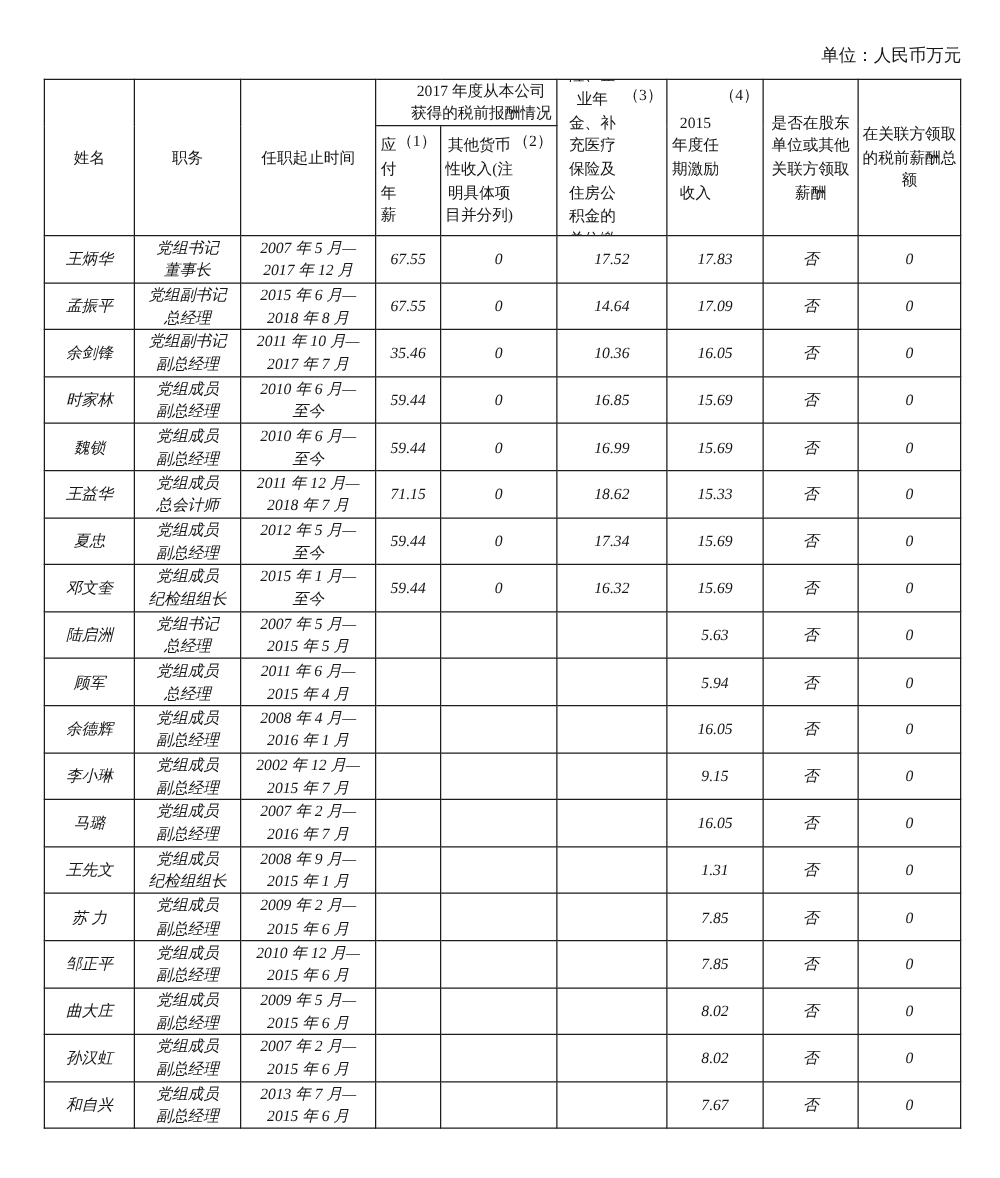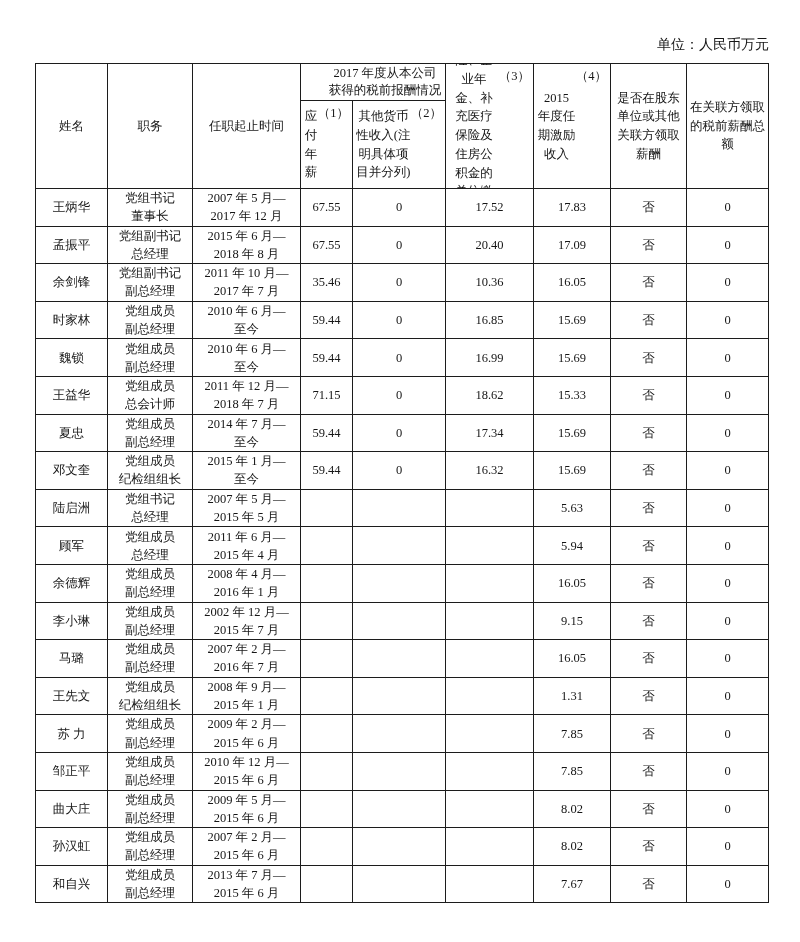--- a/index.html
+++ b/index.html
@@ -41,21 +41,21 @@
   thead tr.r1 { height: 37px; }
   thead tr.r2 { height: 88px; }
   th .grp { line-height: 1.4; margin-left: 24px; }
 
   .hv { display: flex; flex-direction: row; align-items: stretch; }
   .hv .lbl { flex: 1; display: flex; align-items: center; justify-content: center; }
   .hv .num { flex: 0 0 auto; padding-bottom: 7px; }
   .hv.tall { height: 118px; }
   .hv.mid  { height: 82px; }
 
-  tbody tr { height: 37.6px; }
+  tbody tr { height: 37.6px; font-style: italic; }
   td.ml { white-space: pre-line; }
 </style>
 </head>
 <body>
 
 <div class="page">
 
   <div class="unit-label">单位：人民币万元</div>
 
   <table class="comp">
@@ -134,21 +134,21 @@
   </tr>
 
   <tr>
     <td class="ml">孟振平</td>
     <td class="ml">党组副书记
 总经理</td>
     <td class="ml">2015 年 6 月—
 2018 年 8 月</td>
     <td>67.55</td>
     <td>0</td>
-    <td>20.40</td>
+    <td>14.64</td>
     <td>17.09</td>
     <td>否</td>
     <td>0</td>
   </tr>
 
   <tr>
     <td class="ml">余剑锋</td>
     <td class="ml">党组副书记
 副总经理</td>
     <td class="ml">2011 年 10 月—
@@ -200,21 +200,21 @@
     <td>18.62</td>
     <td>15.33</td>
     <td>否</td>
     <td>0</td>
   </tr>
 
   <tr>
     <td class="ml">夏忠</td>
     <td class="ml">党组成员
 副总经理</td>
-    <td class="ml">2014 年 7 月—
+    <td class="ml">2012 年 5 月—
 至今</td>
     <td>59.44</td>
     <td>0</td>
     <td>17.34</td>
     <td>15.69</td>
     <td>否</td>
     <td>0</td>
   </tr>
 
   <tr>

